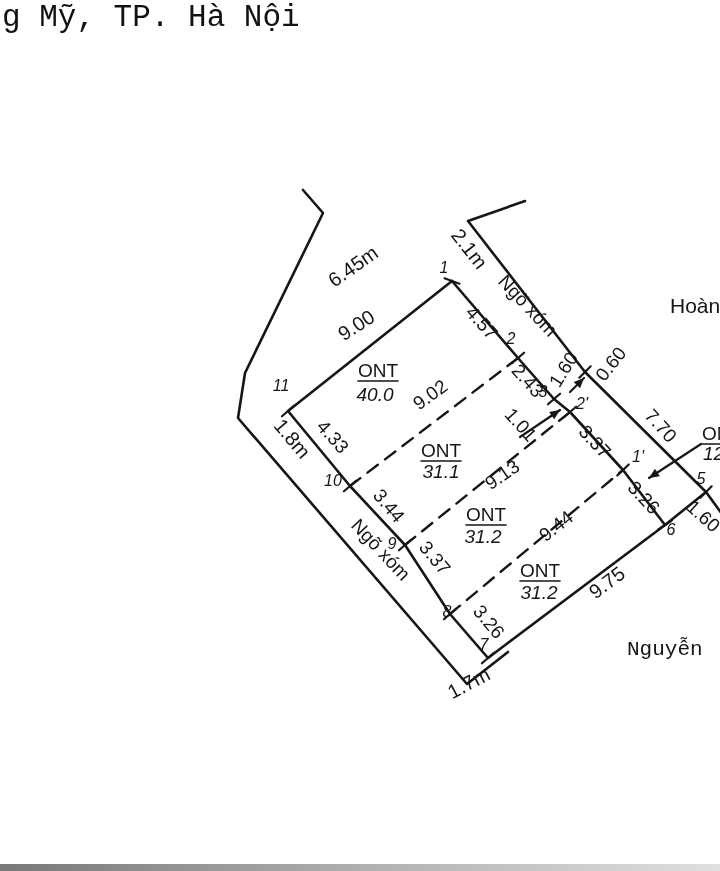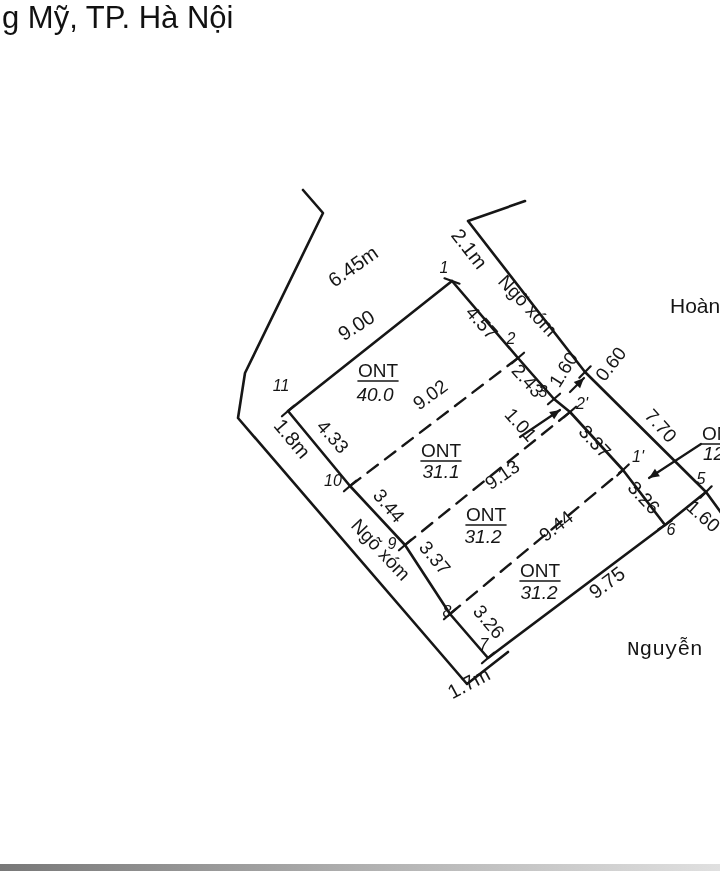--- a/index.html
+++ b/index.html
@@ -3,21 +3,21 @@
 <meta charset="utf-8">
 <style>
   html,body{margin:0;padding:0;}
   body{
     width:720px;height:871px;position:relative;overflow:hidden;
     background:#ffffff;
     font-family:"Liberation Sans", sans-serif;
   }
   .doc-title{
     position:absolute;left:2px;top:0px;
-    font-family:Liberation Sans, sans-serif;
+    font-family:Liberation Mono, monospace;
     font-size:31px;color:#111;white-space:nowrap;
   }
   .neighbor{
     position:absolute;font-size:21px;color:#151515;white-space:nowrap;
   }
   #hoang{left:670px;top:294px;}
   #nguyen{left:627px;top:638px;font-family:Liberation Mono, monospace;}
   #sketch{position:absolute;left:0;top:0;}
   .bottom-strip{
     position:absolute;left:0;top:864px;width:720px;height:7px;

